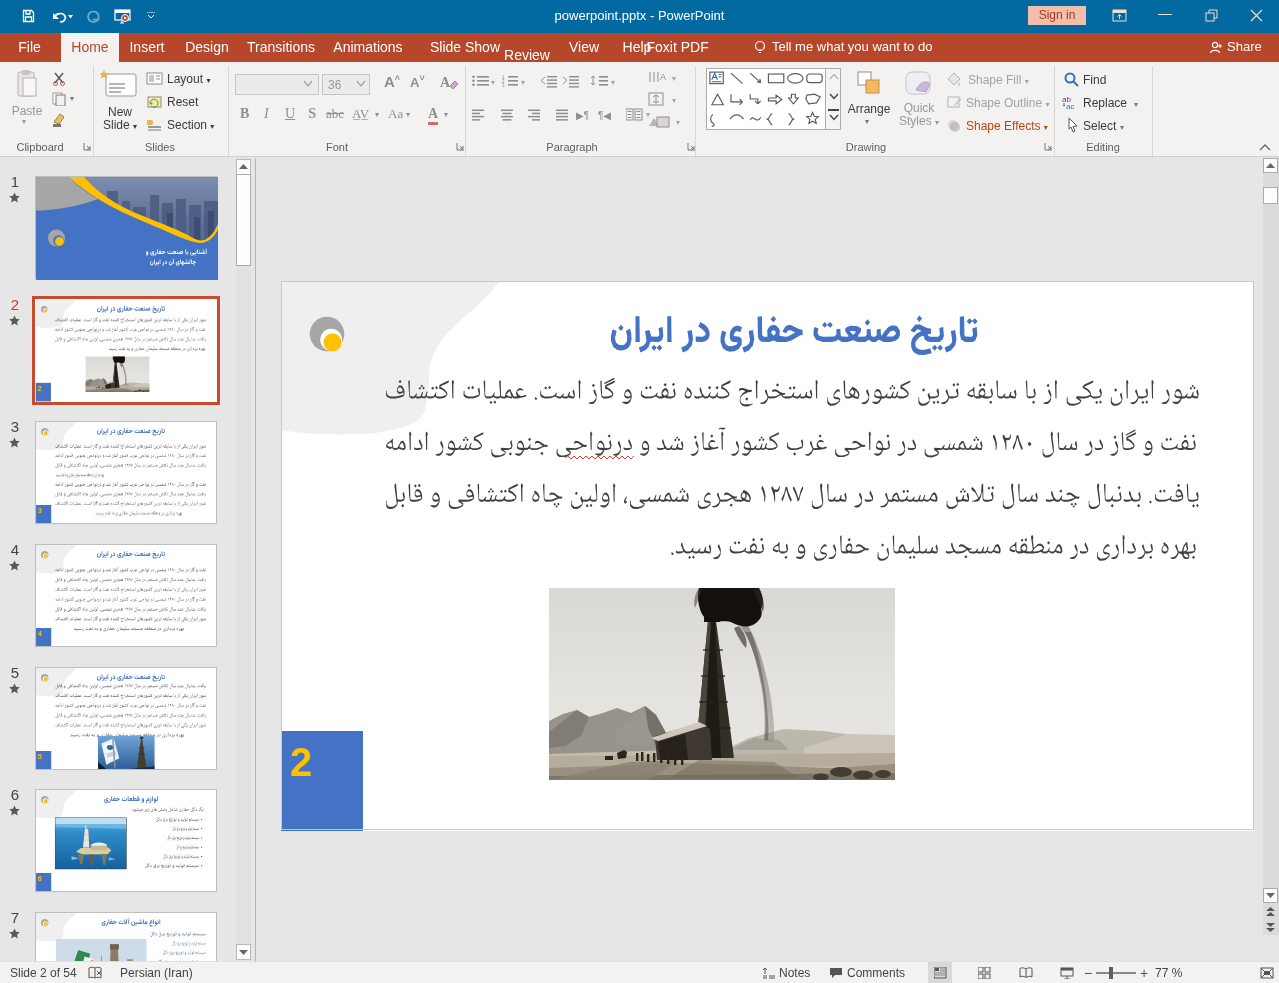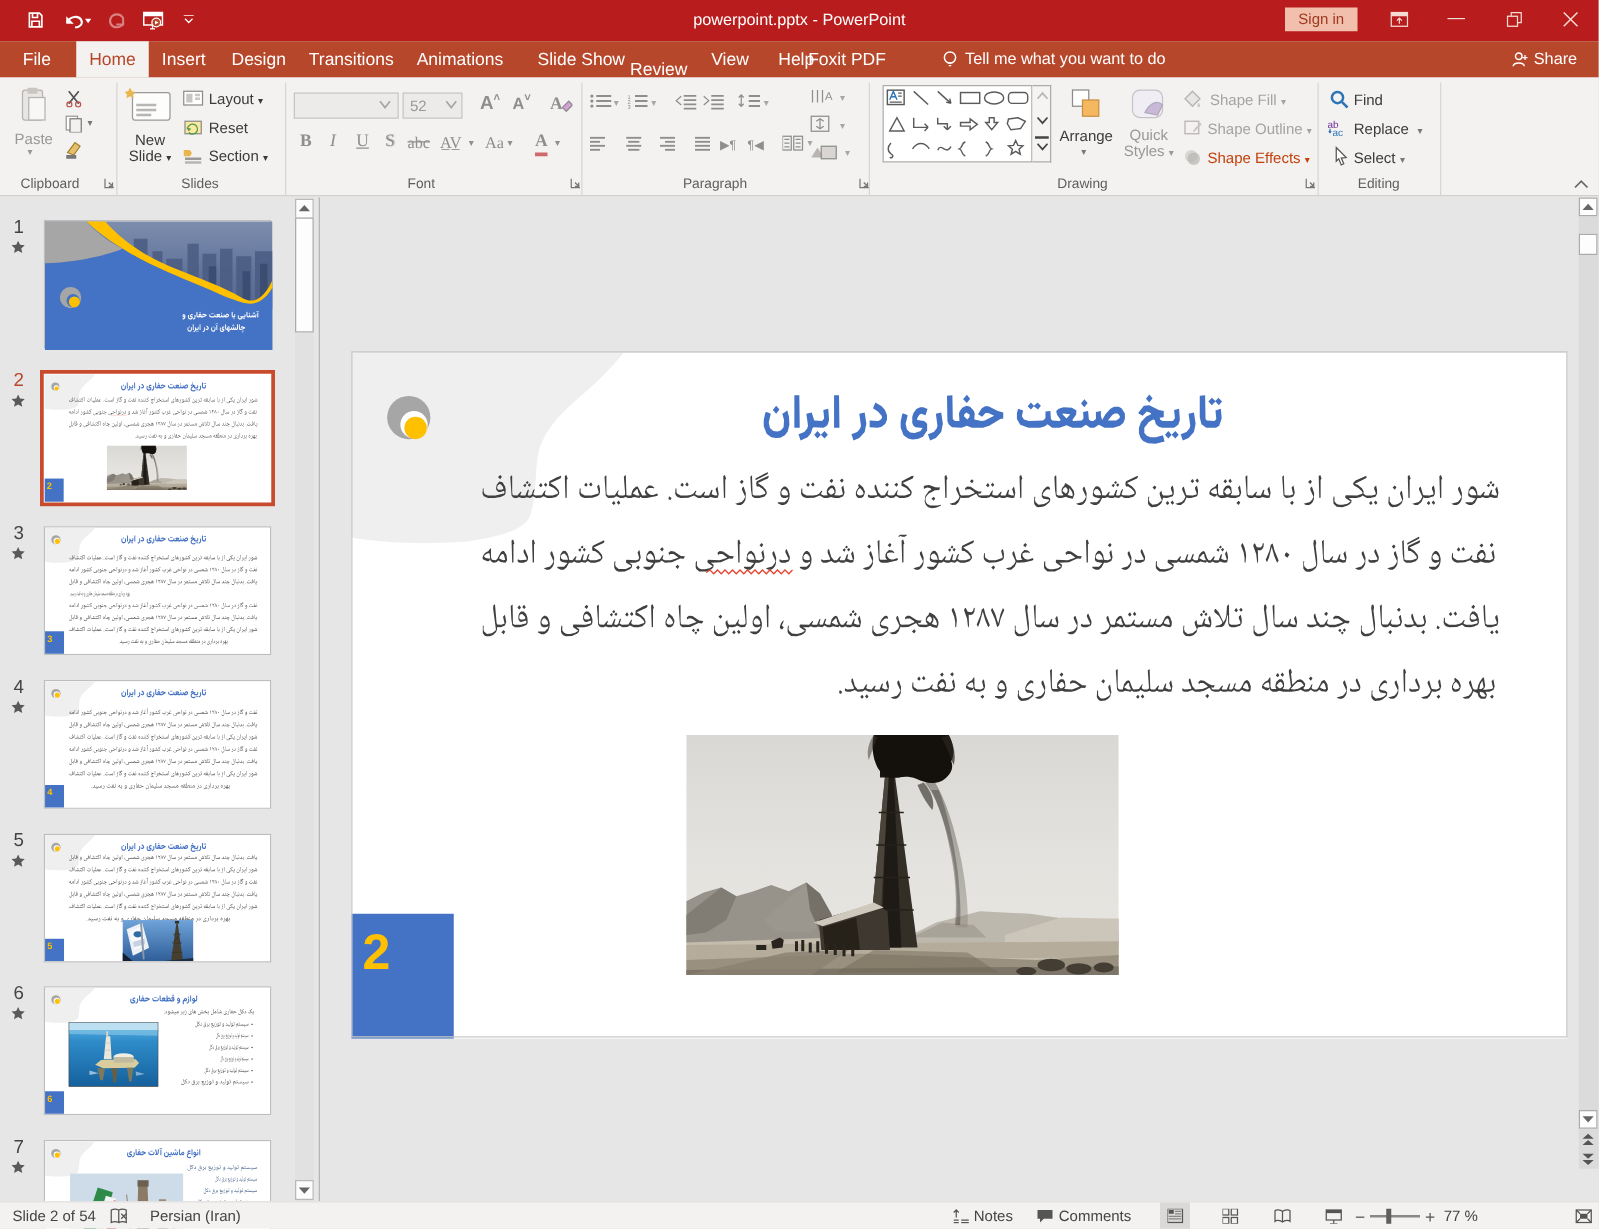--- a/index.html
+++ b/index.html
@@ -87,21 +87,21 @@
 <g fill="#433D34">
           <ellipse cx="292" cy="184" rx="11" ry="5"></ellipse>
           <ellipse cx="314" cy="187" rx="10" ry="4.5"></ellipse>
           <ellipse cx="272" cy="189" rx="8" ry="3.5"></ellipse>
           <ellipse cx="334" cy="186" rx="8" ry="4"></ellipse>
         </g>
 <path d="M150,172 L225,174 L250,190 L120,190 Z" fill="#6E6555" opacity="0.45"></path>
 </symbol>
     </defs>
   </svg>
-<div class="abs" style="left:0;top:0;width:1279px;height:33px;background:#b91c1c">
+<div class="abs" style="left:0;top:0;width:1279px;height:33px;background:#0369a1">
     <svg class="abs" style="left:22px;top:9px" width="13" height="14" viewBox="0 0 13 14">
       <path d="M1.5,1.5 L9.5,1.5 L11.5,3.5 L11.5,12.5 L1.5,12.5 Z" fill="none" stroke="#fff" stroke-width="1.3"></path>
       <path d="M3.5,12 L3.5,8 L9.5,8 L9.5,12" fill="none" stroke="#fff" stroke-width="1.3"></path>
       <path d="M4,2 L4,5 L8,5 L8,2" fill="none" stroke="#fff" stroke-width="1.3"></path>
     </svg>
     <svg class="abs" style="left:50px;top:10px" width="24" height="13" viewBox="0 0 24 13">
       <path d="M3,3 L3,9 L9,9 Z" fill="#fff"></path>
       <path d="M3.5,8 C6,3 13,2 15,6 C16.5,9 14,12 10,12" fill="none" stroke="#fff" stroke-width="1.7"></path>
       <path d="M18,5 l5,0 -2.5,3.5 Z" fill="#fff"></path>
     </svg>
@@ -235,21 +235,21 @@
     <svg style="position:absolute;left:146px;top:56px" width="18" height="14" viewBox="0 0 18 14">
       <path d="M1,2 l5,0 1.5,2.5 -1.5,2.5 -5,0 Z" fill="#E8B64C"></path>
       <rect x="2" y="8" width="13" height="2" fill="#9B9997"></rect>
       <rect x="2" y="11" width="13" height="2" fill="#B8B5B2"></rect>
     </svg>
     <div style="position:absolute;left:167px;top:56px;font-size:12px;color:#3b3b3b">Section <span style="font-size:8px">▾</span></div>
     <div style="position:absolute;left:235px;top:12px;width:84px;height:21px;background:#EDEBE9;border:1px solid #C8C6C4"></div>
     <svg style="position:absolute;left:303px;top:18px" width="12" height="8">
       <path d="M1,1 L5,6 L9,1" stroke="#A8A6A4" fill="none" stroke-width="1.4"></path>
     </svg>
-    <div style="position:absolute;left:322px;top:12px;width:48px;height:21px;background:#EDEBE9;border:1px solid #C8C6C4;font-size:12px;color:#9A9896;padding-left:5px;line-height:20px">52</div>
+    <div style="position:absolute;left:322px;top:12px;width:48px;height:21px;background:#EDEBE9;border:1px solid #C8C6C4;font-size:12px;color:#9A9896;padding-left:5px;line-height:20px">36</div>
     <svg style="position:absolute;left:356px;top:18px" width="12" height="8">
       <path d="M1,1 L5,6 L9,1" stroke="#A8A6A4" fill="none" stroke-width="1.4"></path>
     </svg>
     <div style="position:absolute;left:384px;top:11px;font-size:15px;color:#8E8E8E;font-weight:bold">A<span style="font-size:9px;vertical-align:6px">˄</span></div>
     <div style="position:absolute;left:410px;top:11px;font-size:13px;color:#8E8E8E;font-weight:bold">A<span style="font-size:9px;vertical-align:6px">˅</span></div>
     <svg style="position:absolute;left:440px;top:12px" width="18" height="18" viewBox="0 0 18 18">
       <text x="0" y="13" font-size="14" font-weight="bold" fill="#8E8E8E" font-family="Liberation Serif">A</text>
       <path d="M10,12 l5,-5 3,3 -5,5 Z" fill="#D8A0D8" stroke="#8E8E8E"></path>
     </svg>
     <div style="position:absolute;left:240px;top:44px;font-size:14px;font-weight:bold;color:#8E8E8E;font-family:'Liberation Serif'">B</div>

